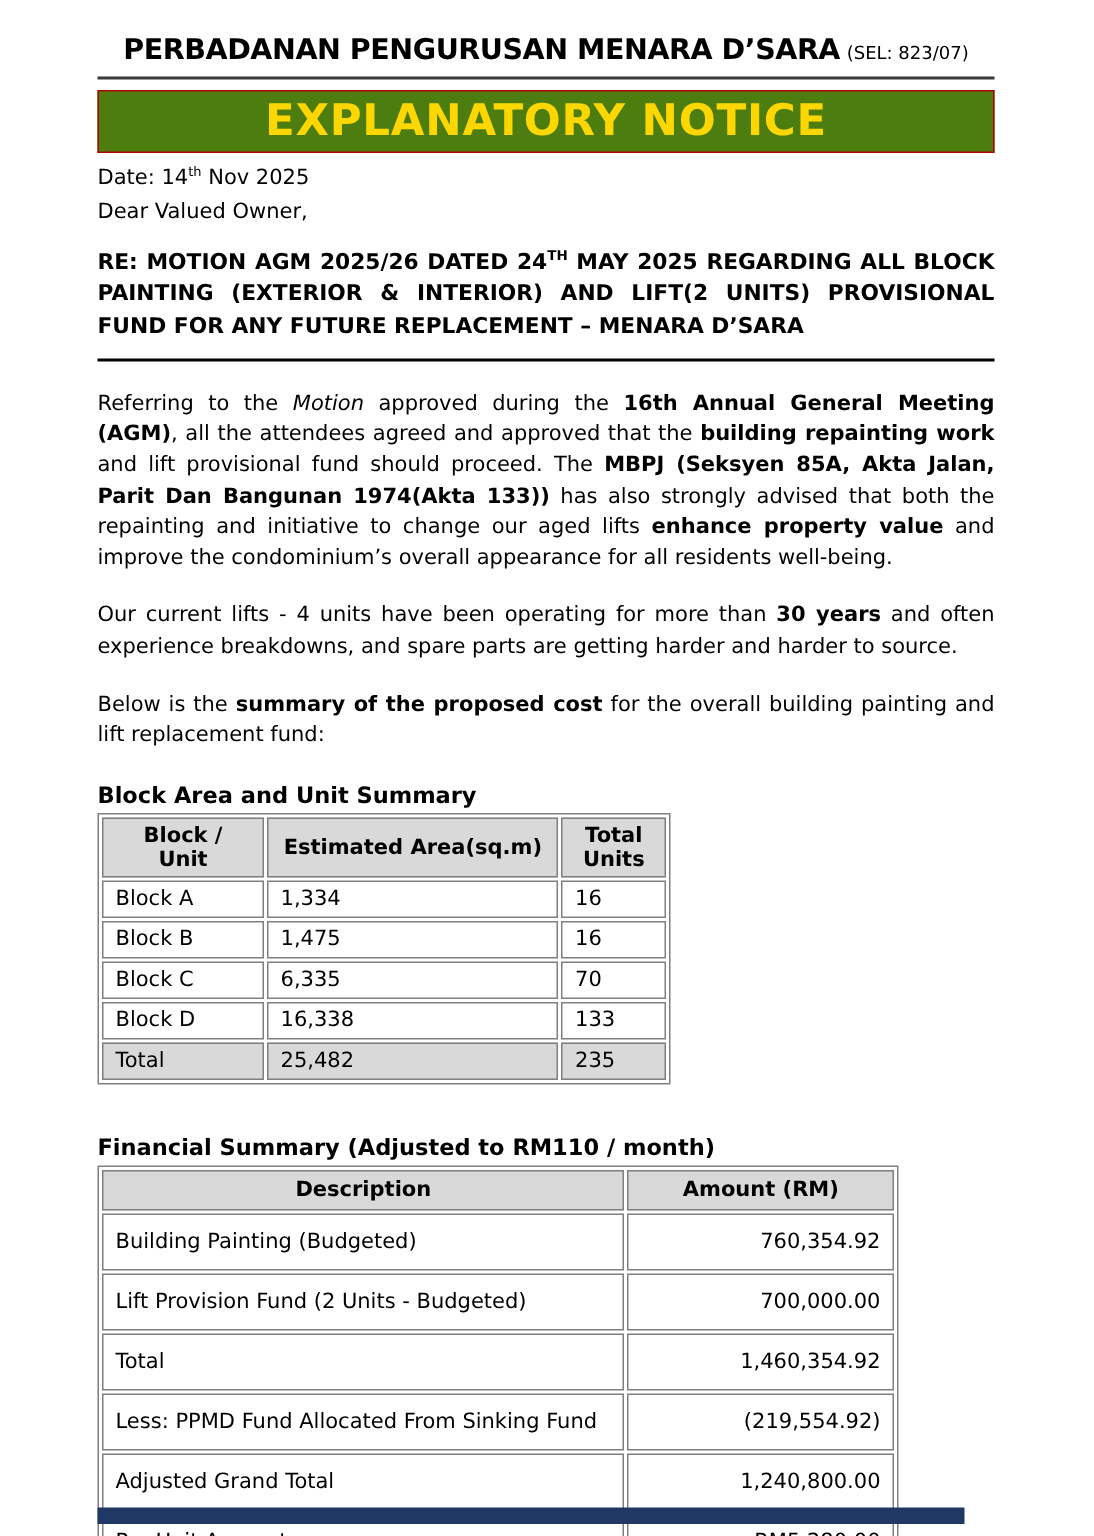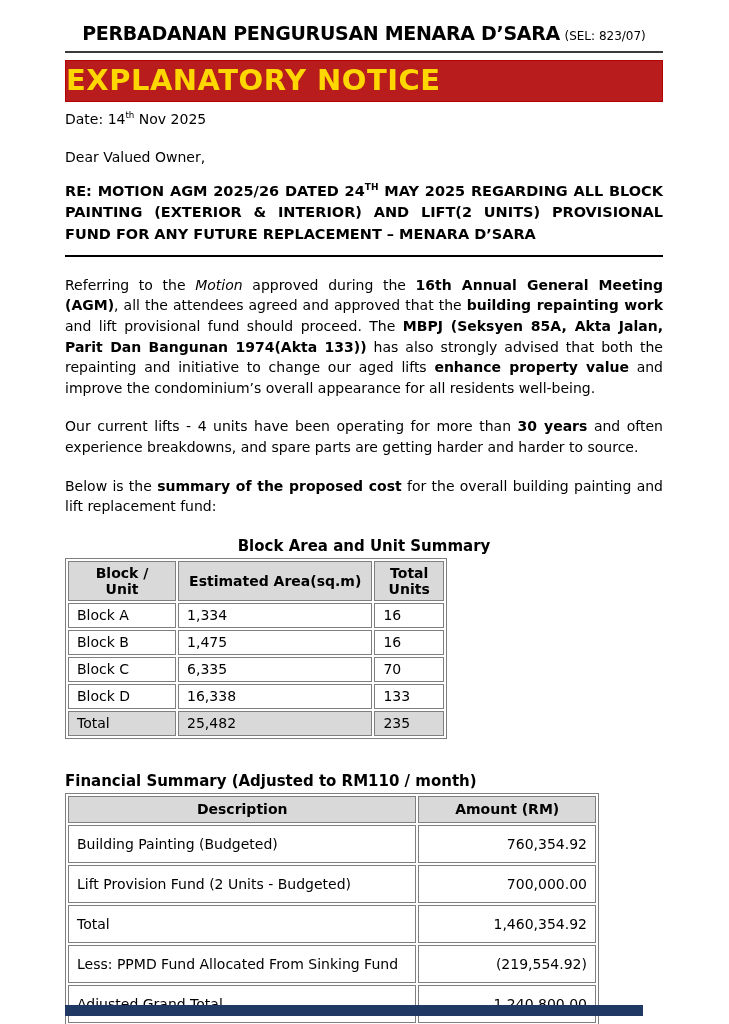--- a/index.html
+++ b/index.html
@@ -14,45 +14,45 @@
   
   .title-line {
     text-align: center; padding-bottom: 7px;
     border-bottom: 2px solid #3a3a3a;
     white-space: nowrap;
   }
   .title { font-weight: bold; font-size: 19px; letter-spacing: -0.3px; }
   .reg { font-size: 12px; font-weight: normal; }
 
   .banner {
-    margin-top: 7px; background: #b91c1c; border: 1px solid #b30000;
-    padding: 2px 0 4px 0;
+    margin-top: 7px; background: #4d7c0f; border: 1px solid #b30000;
+    text-align: center; padding: 2px 0 4px 0;
   }
   .banner span {
     color: #FFD700; font-weight: bold; font-size: 29px; letter-spacing: 0.5px;
   }
   .date-line { margin-top: 8px; font-size: 14px; }
 
   
-  .salutation { margin-top: 22px; }
+  .salutation { margin-top: 6px; }
   .subject {
     margin-top: 16px; font-weight: bold; font-size: 14.5px;
     text-align: justify; line-height: 1.5;
     padding-bottom: 9px; border-bottom: 2px solid #000;
   }
   .para { margin-top: 18px; text-align: justify; line-height: 1.47; }
 
   .seg-b { font-weight: bold; }
   .seg-i { font-style: italic; }
   .seg-sup { vertical-align: super; font-size: 0.62em; }
   .seg-bsup { vertical-align: super; font-size: 0.62em; font-weight: bold; }
 
   
   .section-title { font-weight: bold; font-size: 15px; }
-  .st-block { margin-top: 20px; text-align: center; }
+  .st-block { margin-top: 20px; }
   .st-fin { margin-top: 33px; }
 
   
   table {
     border-collapse: separate; border-spacing: 2px;
     border: 1px solid #7f7f7f; background: #fff; margin-top: 3px;
   }
   td, th { border: 1px solid #7f7f7f; padding: 2px 8px; font-size: 14px; vertical-align: middle; }
   th { background: #D9D9D9; font-weight: bold; text-align: center; }
   .gray-bg { background: #D9D9D9; }

